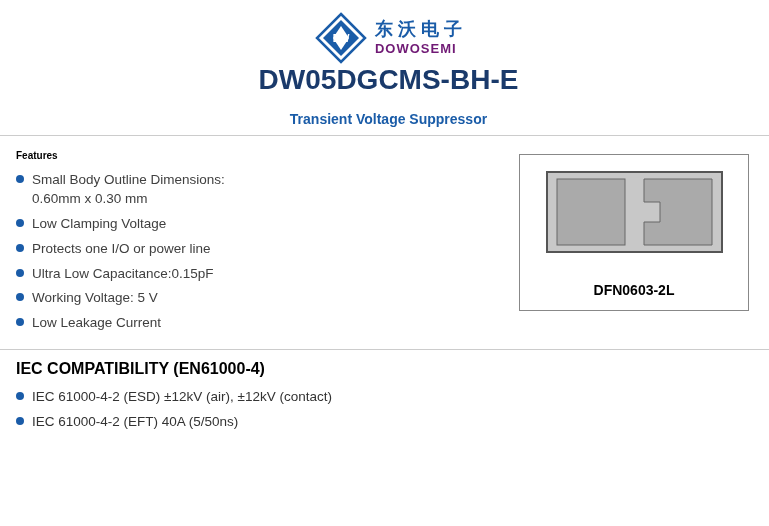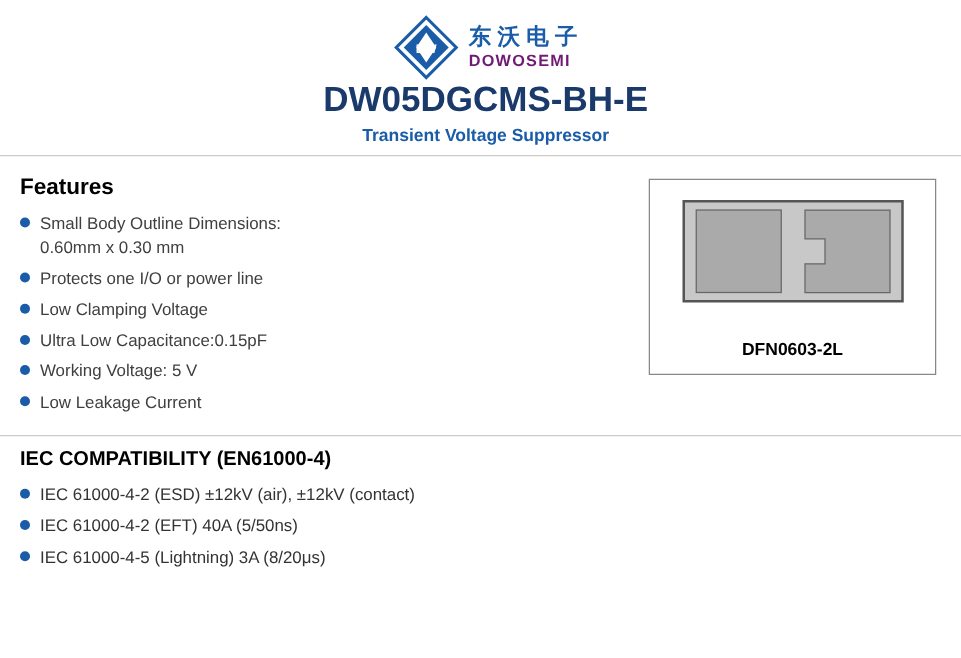--- a/index.html
+++ b/index.html
@@ -52,40 +52,40 @@
     }
     .product-title {
       font-size: 28px;
       font-weight: bold;
       color: #1a3a6b;
     }
     .product-subtitle {
       font-size: 14px;
       color: #1a5ca8;
       font-weight: bold;
-      margin-top: 4px;
+      margin-top: 15px;
     }
 
     
     .main-content {
       display: flex;
       padding: 14px 20px 10px 16px;
       gap: 20px;
     }
     .left-section {
       flex: 1;
     }
     .right-section {
       width: 230px;
       flex-shrink: 0;
     }
 
     
     .section-title {
-      font-size: 18px;
+      font-size: 10px;
       font-weight: bold;
       color: #000;
       margin-bottom: 10px;
     }
     .feature-list {
       list-style: none;
       padding: 0;
     }
     .feature-list li {
       display: flex;
@@ -173,25 +173,25 @@
 
   <div class="left-section">
     <div class="section-title">Features</div>
     <ul class="feature-list">
       <li>
         <span class="bullet"></span>
         <span>Small Body Outline Dimensions:<br>0.60mm x 0.30 mm</span>
       </li>
       <li>
         <span class="bullet"></span>
+        <span>Low Clamping Voltage</span>
+      </li>
+      <li>
+        <span class="bullet"></span>
         <span>Protects one I/O or power line</span>
-      </li>
-      <li>
-        <span class="bullet"></span>
-        <span>Low Clamping Voltage</span>
       </li>
       <li>
         <span class="bullet"></span>
         <span>Ultra Low Capacitance:0.15pF</span>
       </li>
       <li>
         <span class="bullet"></span>
         <span>Working Voltage: 5 V</span>
       </li>
       <li>
@@ -221,18 +221,14 @@
   <div class="section-title">IEC COMPATIBILITY (EN61000-4)</div>
   <ul class="iec-list">
     <li>
       <span class="bullet"></span>
       <span>IEC 61000-4-2 (ESD) ±12kV (air), ±12kV (contact)</span>
     </li>
     <li>
       <span class="bullet"></span>
       <span>IEC 61000-4-2 (EFT) 40A (5/50ns)</span>
     </li>
-    <li>
-      <span class="bullet"></span>
-      <span>IEC 61000-4-5 (Lightning) 3A (8/20μs)</span>
-    </li>
   </ul>
 </div>
 
 </body></html>

